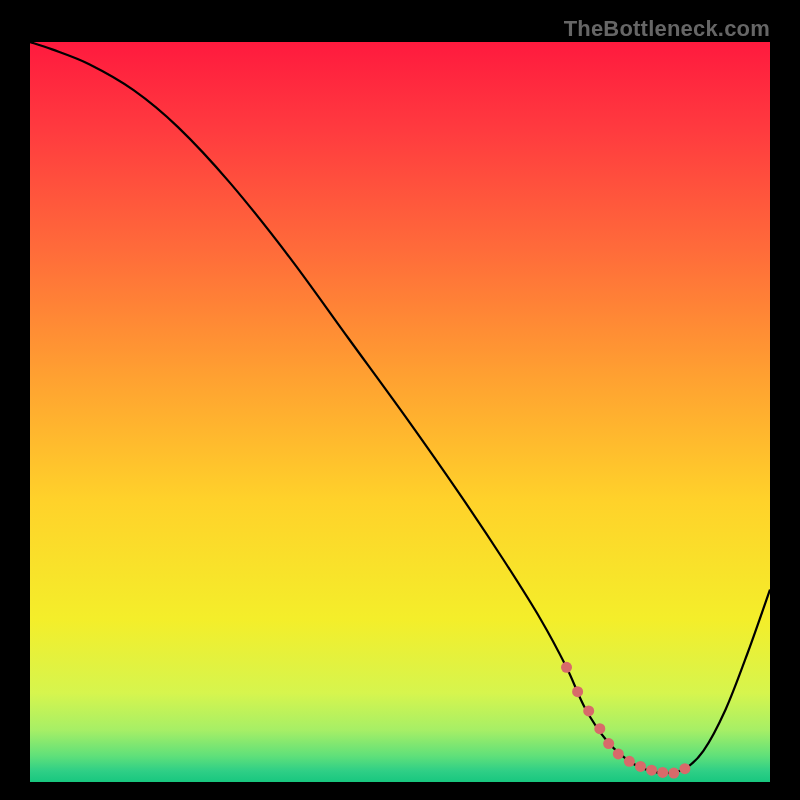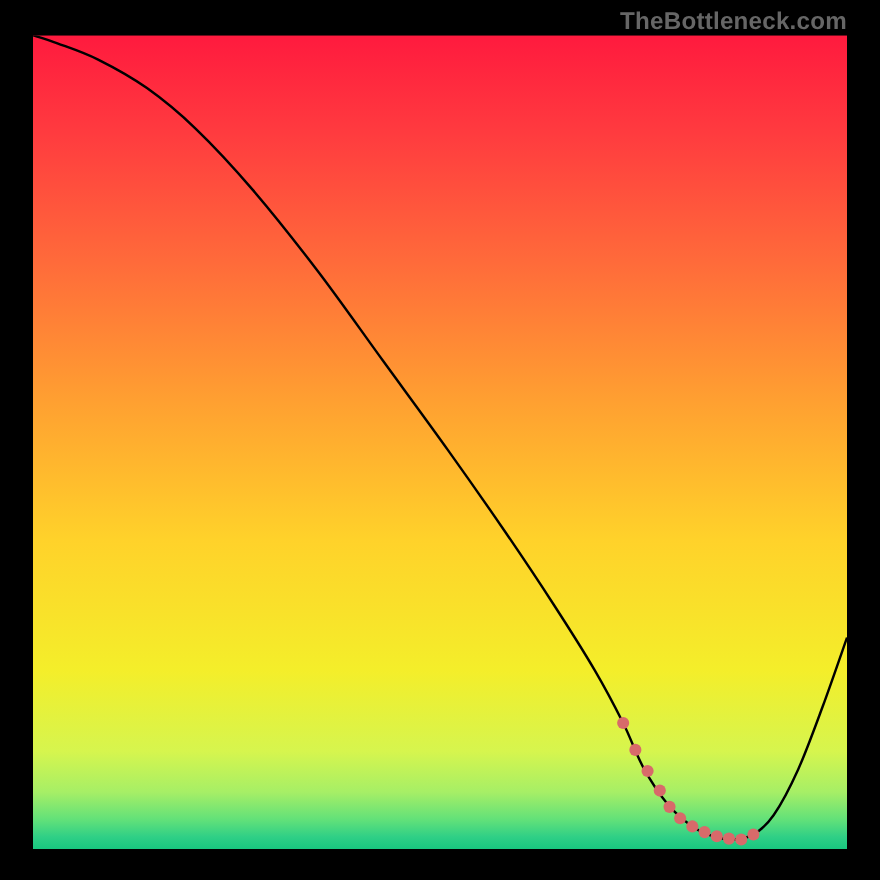--- a/index.html
+++ b/index.html
@@ -6,21 +6,21 @@
     margin: 0;
     padding: 0;
     width: 800px;
     height: 800px;
     background: #000;
     overflow: hidden;
   }
   .frame {
     position: absolute;
     left: 0;
-    top: 2px;
+    top: 12px;
     width: 800px;
     height: 669px;
     background: #000;
   }
   .plot-area {
     position: absolute;
     left: 30px;
     top: 30px;
     width: 740px;
     height: 740px;

